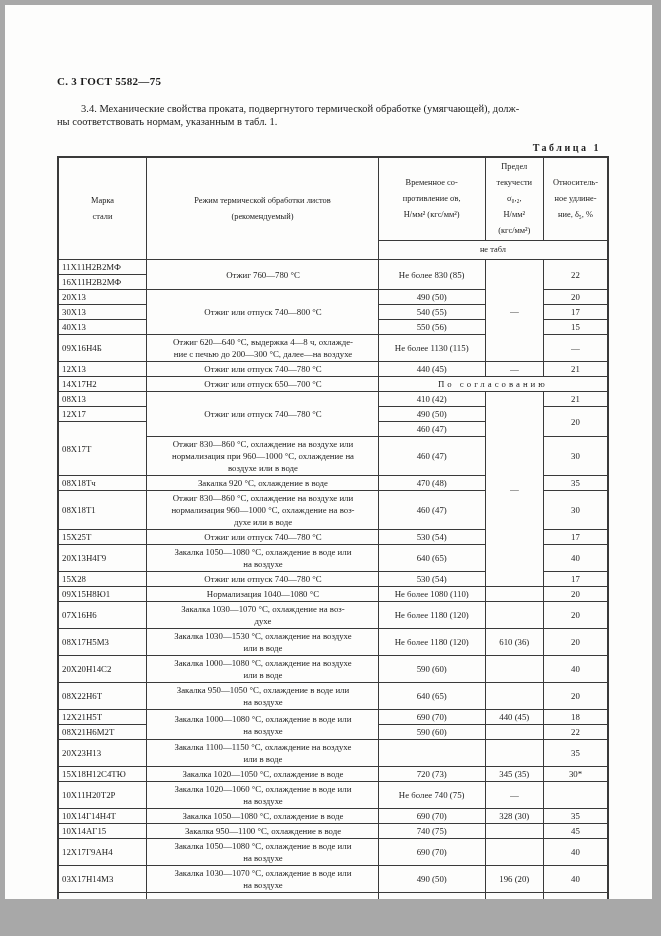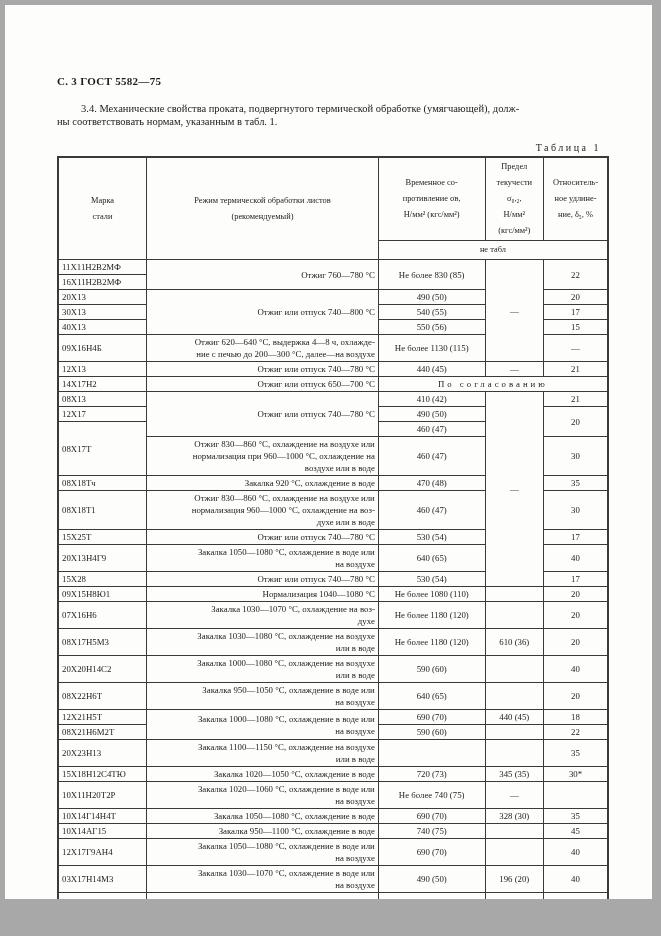--- a/index.html
+++ b/index.html
@@ -14,42 +14,42 @@
     width:647px;height:894px;
     background:#fdfdfc;
     overflow:hidden;
     color:#1c1c1c;
   }
   .content{padding:70px 0 0 52px;width:552px;}
   .doc-header{font-size:11px;font-weight:bold;letter-spacing:.3px;}
   .para{font-size:10.5px;line-height:13px;margin-top:15px;text-align:justify;}
   .para .line1{text-indent:24px;white-space:nowrap;}
   .para .line2{white-space:nowrap;}
-  .caption{margin-top:14px;font-size:10px;text-align:right;letter-spacing:2.5px;padding-right:8px;}
+  .caption{margin-top:14px;font-size:10px;text-align:right;letter-spacing:2.5px;padding-right:8px;font-weight:bold;}
   table{
     margin-top:3px;
     border-collapse:collapse;
     table-layout:fixed;
     width:552px;
     font-size:8.8px;
     line-height:12px;
   }
   th,td{
     border:1px solid #3a3a3a;
     padding:1px 3px;
     vertical-align:middle;
     white-space:pre-line;
     color:#1c1c1c;
   }
   table{border:2px solid #3a3a3a;}
   th{font-weight:normal;text-align:center;font-size:8.4px;line-height:16px;}
   thead tr.main-head{height:52px;}
   thead tr.sub-head{height:15px;}
   td.mark{text-align:left;}
-  td.regime{text-align:right;padding-left:4px;}
+  td.regime{text-align:center;padding-left:4px;}
   td.num{text-align:center;}
   td.spaced{letter-spacing:3px;}
   tr{height:15px;}
 </style>
 </head>
 <body>
 
 <div class="page">
   <div class="content">
 
@@ -203,21 +203,21 @@
           <tr>
             <td class="mark">07Х16Н6</td>
             <td class="regime">Закалка 1030—1070 °С, охлаждение на воз-
 духе</td>
             <td class="num">Не более 1180 (120)</td>
             <td class="num"></td>
             <td class="num">20</td>
           </tr>
           <tr>
             <td class="mark">08Х17Н5М3</td>
-            <td class="regime">Закалка 1030—1080 °С, охлаждение на воздухе
+            <td class="regime">Закалка 1030—1530 °С, охлаждение на воздухе
 или в воде</td>
             <td class="num">Не более 1180 (120)</td>
             <td class="num">610 (36)</td>
             <td class="num">20</td>
           </tr>
           <tr>
             <td class="mark">20Х20Н14С2</td>
             <td class="regime">Закалка 1000—1080 °С, охлаждение на воздухе
 или в воде</td>
             <td class="num">590 (60)</td>

